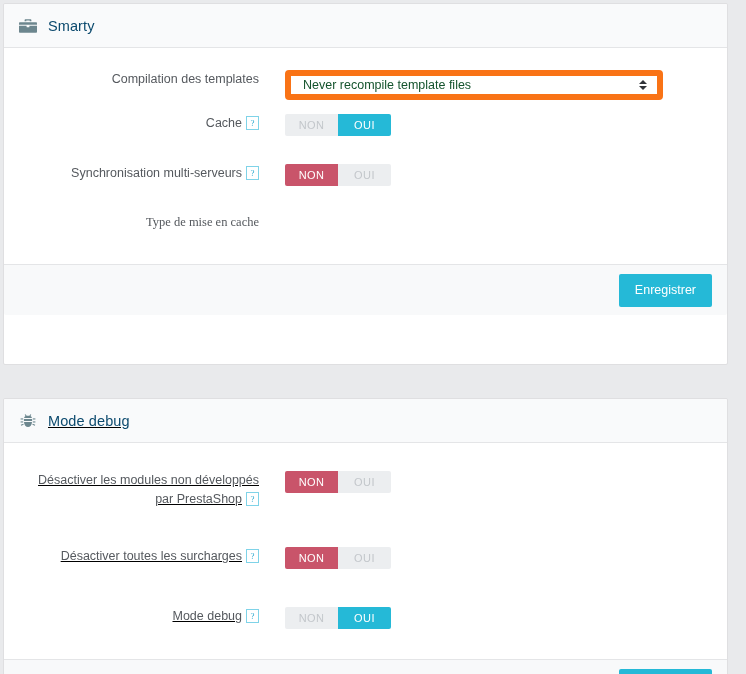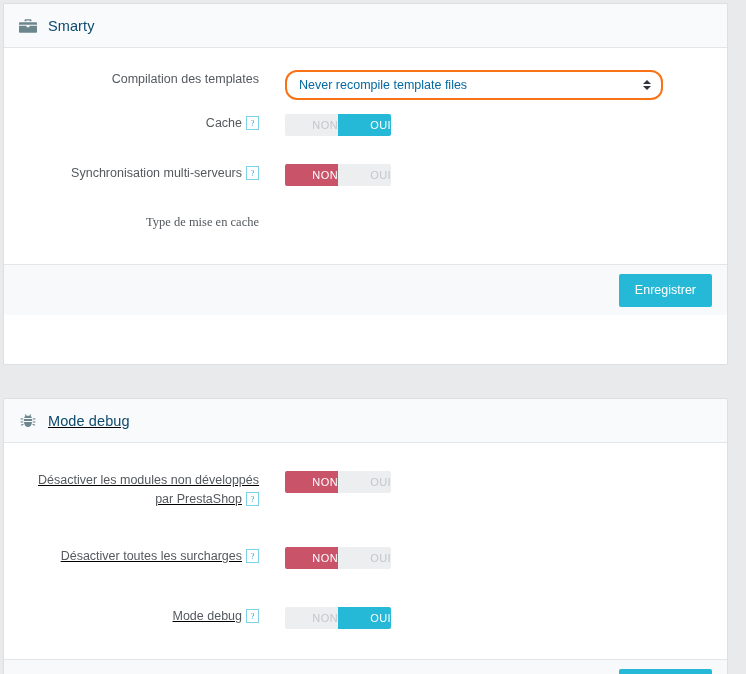--- a/index.html
+++ b/index.html
@@ -93,28 +93,28 @@
   .form-control-wrap {
     margin-left: 26px;
     flex: 1 1 auto;
   }
 
   
   .pf-select {
     position: relative;
     width: 378px;
     height: 30px;
-    border: 2px solid #f97316;
+    border: 6px solid #f97316;
     background: #fff;
-    border-radius: 12px;
+    border-radius: 4px;
     display: flex;
     align-items: center;
     padding: 0 24px 0 12px;
     font-size: 12.5px;
-    color: #0369a1;
+    color: #14532d;
     cursor: pointer;
   }
   .pf-select .sel-text {
     white-space: nowrap;
     overflow: hidden;
     text-overflow: ellipsis;
   }
   .pf-select .caret {
     position: absolute;
     right: 10px;
@@ -136,21 +136,21 @@
   .switch {
     display: inline-flex;
     border-radius: 2px;
     overflow: hidden;
     height: 22px;
   }
   .switch .sw {
     width: 53px;
     height: 22px;
     line-height: 22px;
-    text-align: right;
+    text-align: center;
     font-size: 11px;
     letter-spacing: .4px;
     cursor: pointer;
     background: #eceef0;
     color: #c3c7cb;
     user-select: none;
   }
   .switch .sw.on-yes  { background: #25b9d7; color: #ffffff; }
   .switch .sw.on-no   { background: #c9546a; color: #ffffff; }
 

